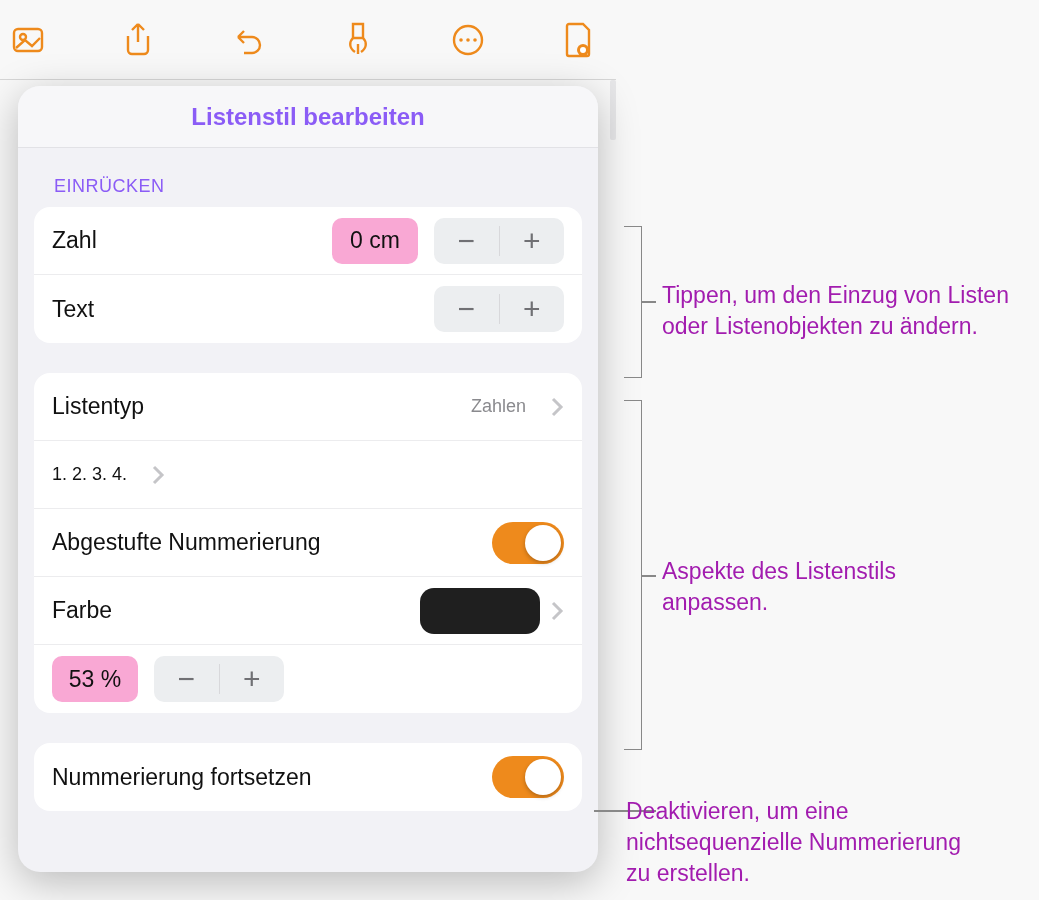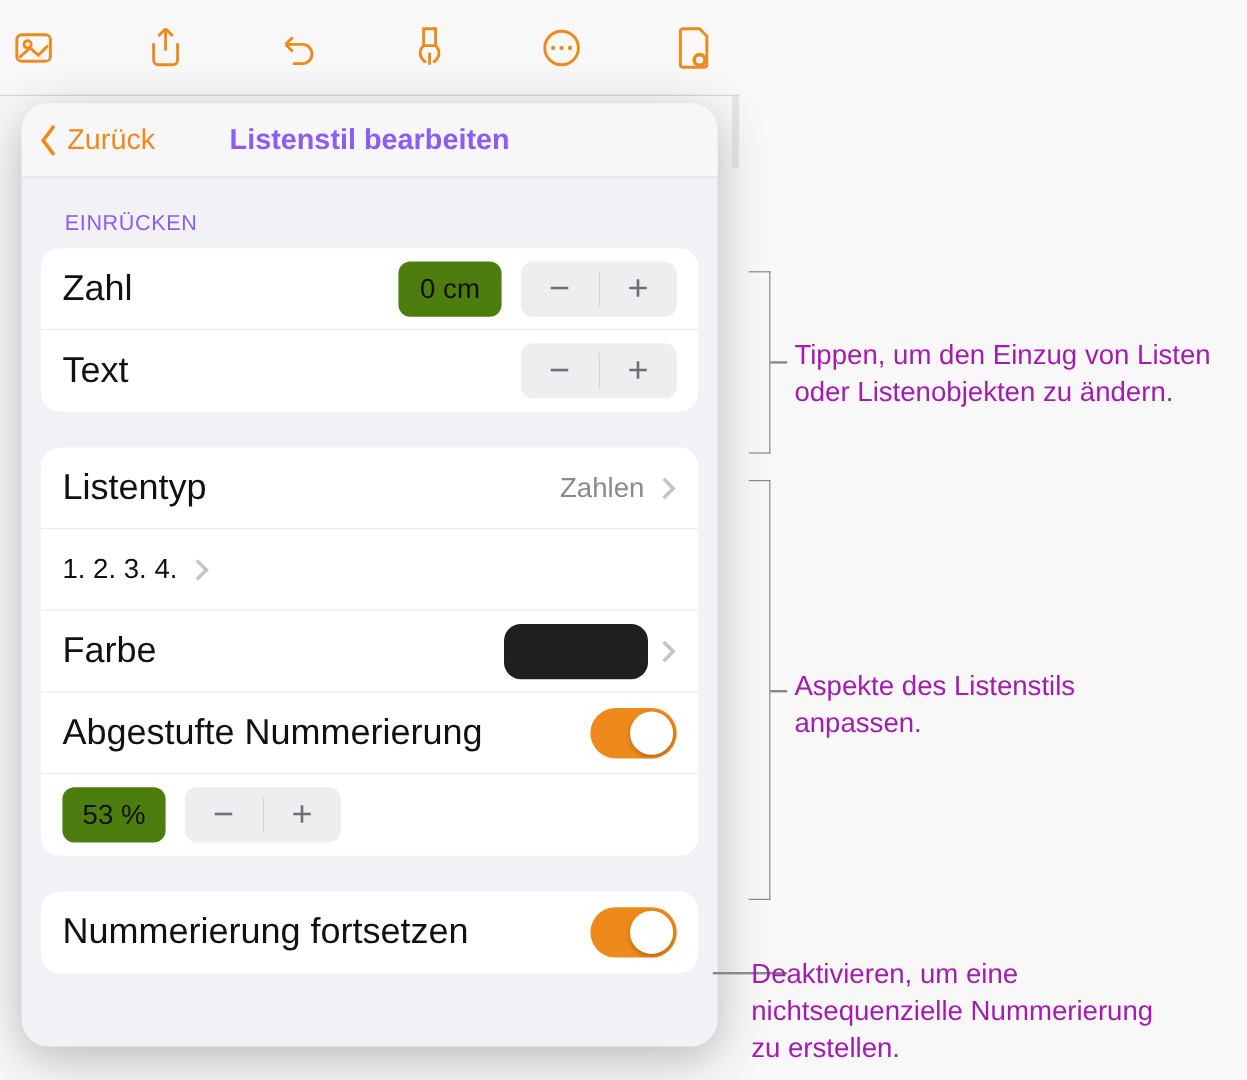--- a/index.html
+++ b/index.html
@@ -22,28 +22,28 @@
   .pop-back { position: absolute; left: 12px; top: 0; height: 62px; display: flex; align-items: center; color: #ee8a1c; font-size: 24px; }
   .pop-back svg { width: 22px; height: 32px; stroke: #ee8a1c; stroke-width: 3; fill: none; margin-right: 4px; }
   .pop-title { font-size: 24px; font-weight: 600; color: #8b5cf6; }
 
   .pop-body { padding: 0 16px; }
   .section-label { font-size: 18px; letter-spacing: 0.5px; color: #8b5cf6; text-transform: uppercase; padding: 28px 20px 10px 20px; font-weight: 400; }
 
   .group { background: #fff; border-radius: 16px; overflow: hidden; margin-bottom: 30px; }
   .row { min-height: 68px; display: flex; align-items: center; padding: 0 18px; border-bottom: 1px solid #ececee; }
   .row:last-child { border-bottom: none; }
-  .row-label { font-size: 30px; color: #111; flex: 1; }
-  .row-value { font-size: 23px; color: #8a8a8e; margin-right: 13px; text-align: center; }
+  .row-label { font-size: 23px; color: #111; flex: 1; }
+  .row-value { font-size: 18px; color: #8a8a8e; margin-right: 24px; text-align: center; }
   .row-value.dark { color: #111; }
   .chevron { width: 14px; height: 20px; }
   .chevron svg { stroke: #c5c5c8; stroke-width: 3; fill: none; }
 
   .field {
-    min-width: 86px; height: 46px; background: #4d7c0f; border-radius: 10px;
+    min-width: 86px; height: 46px; background: #f9a8d4; border-radius: 10px;
     display: flex; align-items: center; justify-content: center; font-size: 23px; color: #111;
     padding: 0 14px; margin-right: 16px;
   }
 
   .stepper { display: flex; width: 130px; height: 46px; background: #eceef0; border-radius: 10px; overflow: hidden; }
   .stepper .half { flex: 1; display: flex; align-items: center; justify-content: center; color: #707074; font-size: 30px; font-weight: 300; }
   .stepper .divider { width: 1px; background: #d8d8db; margin: 8px 0; }
 
   .toggle { width: 72px; height: 42px; background: #ee8a1c; border-radius: 21px; position: relative; }
   .toggle .knob { position: absolute; width: 36px; height: 36px; background: #fff; border-radius: 50%; top: 3px; right: 3px; box-shadow: 0 2px 4px rgba(0,0,0,0.25); }
@@ -104,26 +104,20 @@
           <circle cx="22" cy="30" r="3" fill="#fff" stroke="none"></circle>
         </svg>
     </div>
   </div>
 
   <div class="doc-edge"></div>
 
   <div class="popover">
 
     <div class="pop-header">
-      <div class="pop-back">
-        <svg viewBox="0 0 20 32">
-            <path d="M14 4 L5 16 L14 28"></path>
-          </svg>
-        <span>Zurück</span>
-      </div>
       <div class="pop-title">Listenstil bearbeiten</div>
     </div>
 
     <div class="pop-body">
       <div class="section-label">Einrücken</div>
 
       <div class="group">
         <div class="row">
           <div class="row-label">Zahl</div>
           <div class="field">0 cm</div>
@@ -151,31 +145,31 @@
                 <path d="M3 2 L11 10 L3 18"></path>
               </svg></div>
         </div>
         <div class="row">
           <div class="row-value dark">1. 2. 3. 4.</div>
           <div class="chevron"><svg width="14" height="20" viewBox="0 0 14 20">
                 <path d="M3 2 L11 10 L3 18"></path>
               </svg></div>
         </div>
         <div class="row">
+          <div class="row-label">Abgestufte Nummerierung</div>
+          <div class="toggle">
+              <div class="knob"></div>
+            </div>
+        </div>
+        <div class="row">
           <div class="row-label">Farbe</div>
           <div class="color-swatch"></div>
           <div class="chevron"><svg width="14" height="20" viewBox="0 0 14 20">
                 <path d="M3 2 L11 10 L3 18"></path>
               </svg></div>
-        </div>
-        <div class="row">
-          <div class="row-label">Abgestufte Nummerierung</div>
-          <div class="toggle">
-              <div class="knob"></div>
-            </div>
         </div>
         <div class="row">
           <div class="field">53 %</div>
           <div class="stepper">
             <div class="half">−</div>
             <div class="divider"></div>
             <div class="half">+</div>
           </div>
         </div>
       </div>

